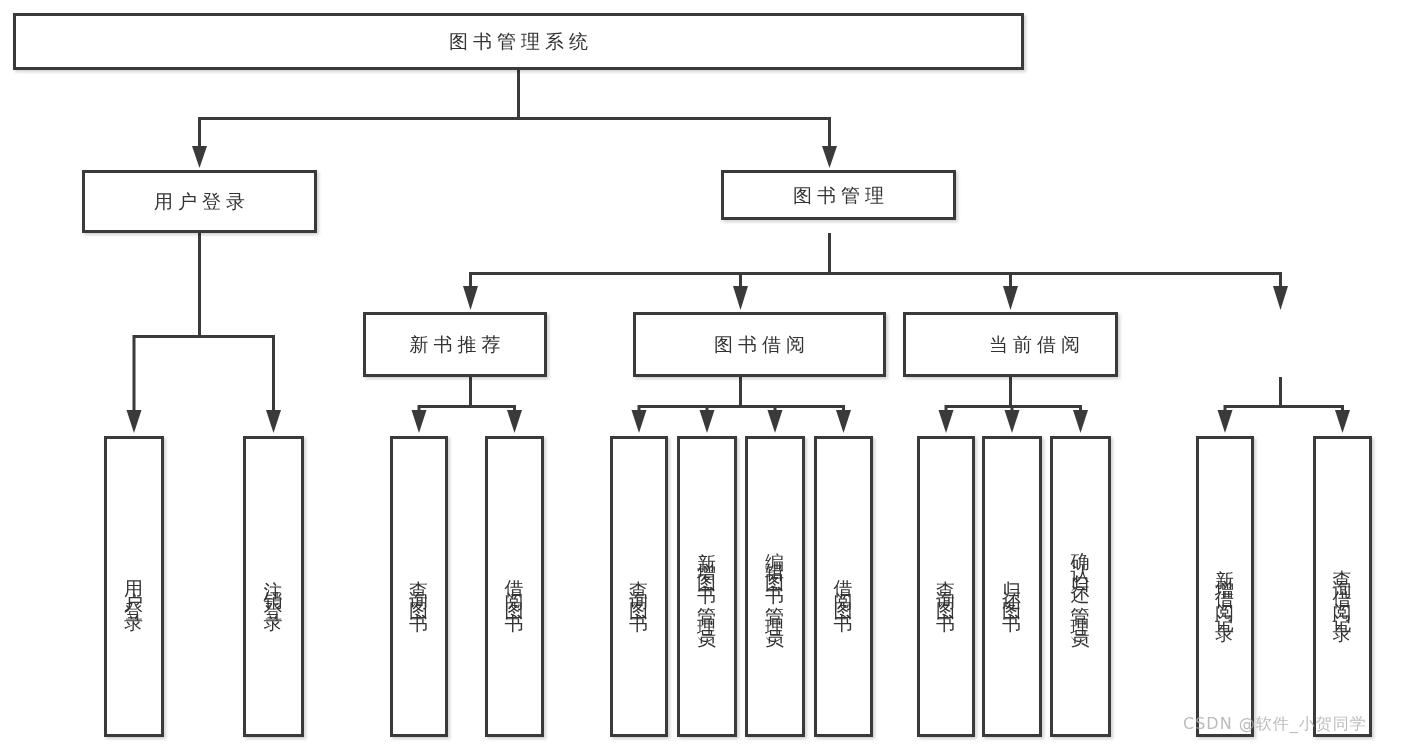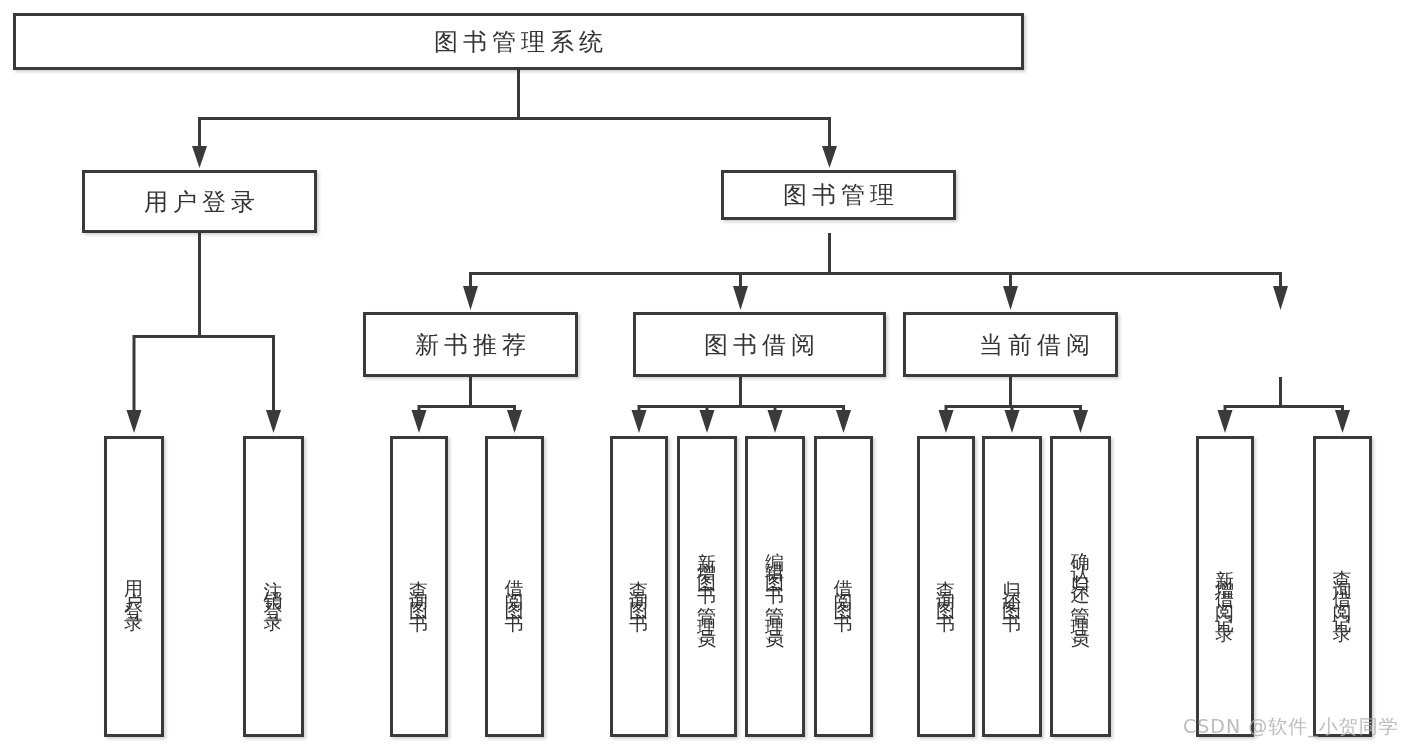--- a/index.html
+++ b/index.html
@@ -11,38 +11,38 @@
     overflow:hidden;
   }
   .connectors{position:absolute;left:0;top:0;z-index:1;}
   .node{
     position:absolute;z-index:2;box-sizing:border-box;
     border:3px solid #3a3a3a;background:#ffffff;
     display:flex;align-items:center;justify-content:center;
     box-shadow:2px 2px 3px rgba(0,0,0,0.18);
   }
   .hlabel{
-    font-size:24px;letter-spacing:5px;color:#333333;
+    font-size:19px;letter-spacing:5px;color:#333333;
     line-height:1;white-space:nowrap;text-indent:5px;
   }
   .leaf{
     position:absolute;z-index:2;box-sizing:border-box;
     top:436px;height:301px;
     border:3px solid #3a3a3a;background:#ffffff;
     display:flex;align-items:center;justify-content:center;
     box-shadow:2px 2px 3px rgba(0,0,0,0.18);
   }
   .vlabel{
     writing-mode:vertical-rl;text-orientation:mixed;
     font-size:19px;letter-spacing:11px;line-height:1;color:#333333;
     white-space:nowrap;
   }
   .watermark{
     position:absolute;z-index:5;left:1183px;top:714px;
-    font-size:19px;color:rgba(173,173,173,0.82);
+    font-size:16px;color:rgba(173,173,173,0.82);
     letter-spacing:1px;white-space:nowrap;
   }
 </style>
 </head>
 <body>
 
 <div class="canvas">
 
   <svg class="connectors" width="1405" height="747" viewBox="0 0 1405 747" aria-hidden="true">
     <g stroke="#3a3a3a" stroke-width="3" fill="none">
@@ -114,21 +114,21 @@
     <span class="hlabel">图书管理系统</span>
   </div>
 
   <div class="node" style="left:82px;top:170px;width:235px;height:63px;">
     <span class="hlabel">用户登录</span>
   </div>
   <div class="node" style="left:712px;top:170px;width:235px;height:50px;margin-left:9px;">
     <span class="hlabel">图书管理</span>
   </div>
 
-  <div class="node" style="left:363px;top:312px;width:215px;height:65px;">
+  <div class="node" style="left:363px;top:312px;width:184px;height:65px;">
     <span class="hlabel">新书推荐</span>
   </div>
   <div class="node" style="left:633px;top:312px;width:253px;height:65px;">
     <span class="hlabel">图书借阅</span>
   </div>
   <div class="node" style="left:903px;top:312px;width:215px;height:65px;padding-left:48px;">
     <span class="hlabel">当前借阅</span>
   </div>
 
   <div class="leaf" style="left:104px;width:60px;">

